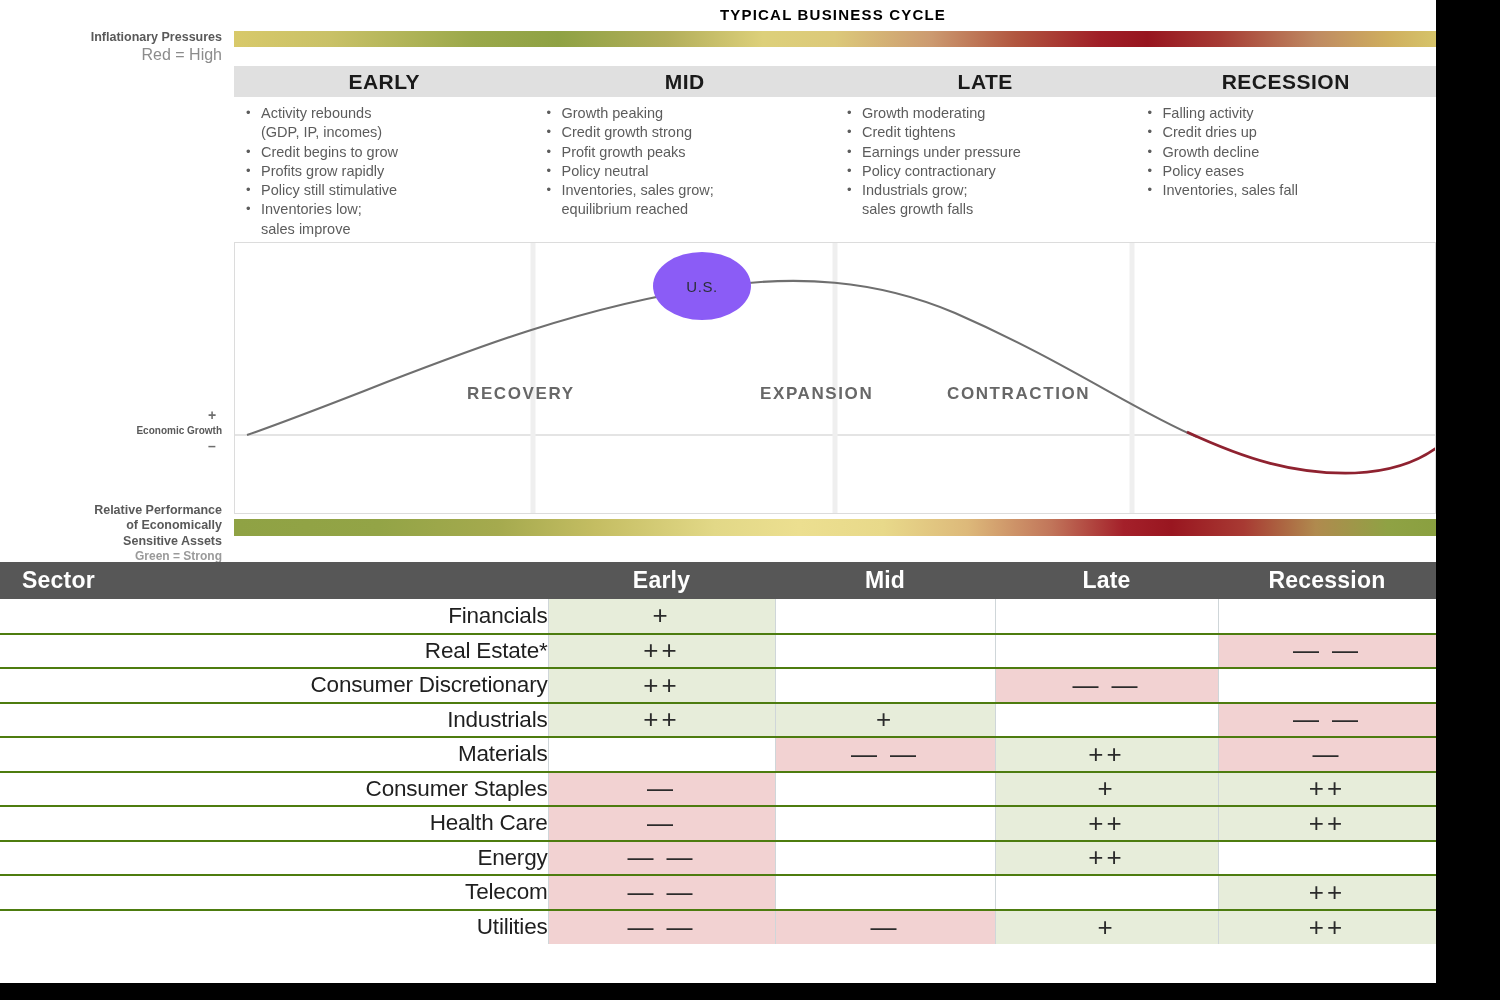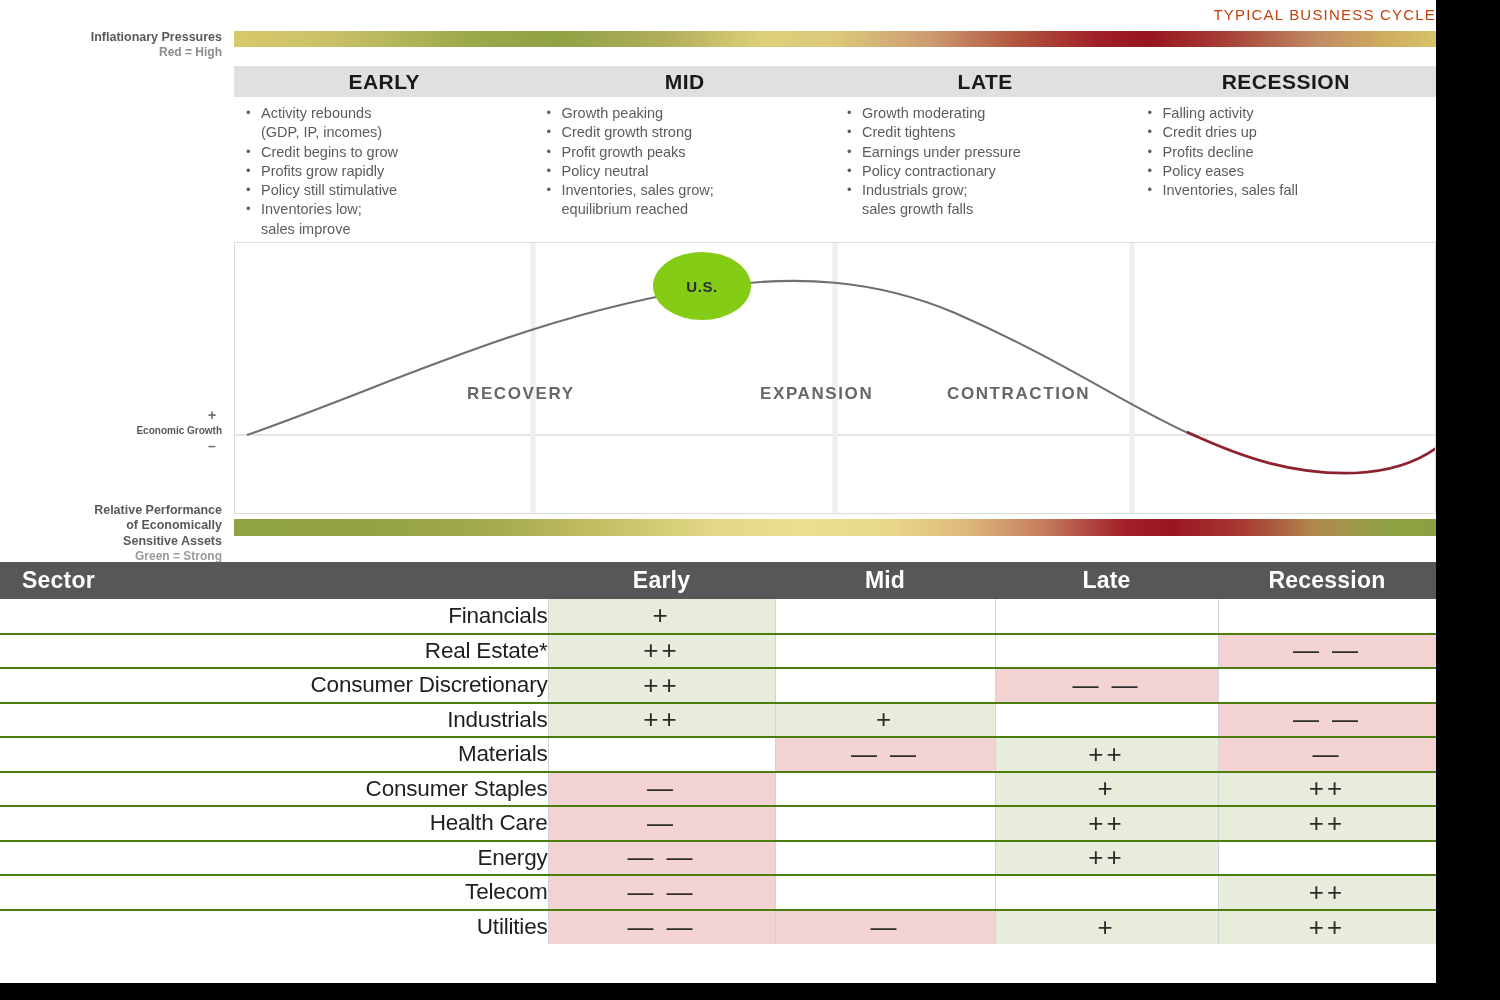--- a/index.html
+++ b/index.html
@@ -12,33 +12,33 @@
   #root {
     position: absolute; left: 0; top: 0;
     width: 1436px; height: 983px;
     background: #ffffff;
     overflow: hidden;
   }
 
   
   #title {
     position: absolute; left: 230px; top: 6px; width: 1206px;
-    text-align: right;
-    font-size: 15px; font-weight: normal; letter-spacing: 1.2px;
-    color: #c2410c;
+    text-align: center;
+    font-size: 15px; font-weight: bold; letter-spacing: 1.2px;
+    color: #000000;
   }
 
   
   .axis-label {
     position: absolute; text-align: right;
     color: #595959; font-weight: bold;
     line-height: 1.22;
   }
   #lbl-infl { left: 0px; top: 30px; width: 222px; font-size: 12.5px; }
-  #lbl-infl .sub { font-weight: bold; color: #8c8c8c; font-size: 12px; }
+  #lbl-infl .sub { font-weight: normal; color: #8c8c8c; font-size: 16px; }
   #lbl-growth { left: 0px; top: 425px; width: 222px; font-size: 10px; }
   #lbl-relperf { left: 0px; top: 503px; width: 222px; font-size: 12.5px; }
   #lbl-relperf .sub { font-weight: bold; color: #9a9a9a; font-size: 12px; }
   .plusminus {
     position: absolute; left: 202px; width: 20px; text-align: center;
     color: #6e6e6e; font-size: 14px; font-weight: bold;
   }
   #pm-plus { top: 407px; }
   #pm-minus { top: 438px; }
 
@@ -111,24 +111,24 @@
     letter-spacing: 1.6px; color: #676767;
     white-space: nowrap;
   }
   #zone-recovery  { left: 232px;  top: 141px; }
   #zone-expansion { left: 525px;  top: 141px; }
   #zone-contract  { left: 712px;  top: 141px; }
   #us-bubble {
     position: absolute;
     left: 418px; top: 9px;
     width: 98px; height: 68px;
-    background: #84cc16;
+    background: #8b5cf6;
     border-radius: 50%;
     display: flex; align-items: center; justify-content: center;
-    font-size: 15px; font-weight: bold; color: #2b2f38;
+    font-size: 15px; font-weight: normal; color: #2b2f38;
     letter-spacing: 0.6px;
   }
 
   
   #table { position: absolute; left: 0px; top: 562px; width: 1436px; }
   table { border-collapse: collapse; width: 100%; table-layout: fixed; }
   thead th {
     background: #575757; color: #ffffff;
     font-size: 23px; font-weight: bold;
     height: 37px; padding: 0 8px;
@@ -223,21 +223,21 @@
           <li>Earnings under pressure</li>
           <li>Policy contractionary</li>
           <li>Industrials grow;</li>
           <li class="cont">sales growth falls</li>
         </ul>
       </div>
     <div class="bullet-col">
         <ul>
           <li>Falling activity</li>
           <li>Credit dries up</li>
-          <li>Profits decline</li>
+          <li>Growth decline</li>
           <li>Policy eases</li>
           <li>Inventories, sales fall</li>
         </ul>
       </div>
   </div>
 
   <div id="chart">
     <svg viewBox="0 0 1200 270" preserveAspectRatio="none">
       <line x1="0" y1="192" x2="1200" y2="192" stroke="#e4e4e4" stroke-width="2"></line>
       <line x1="298" y1="0" x2="298" y2="270" stroke="#efefef" stroke-width="5"></line>

